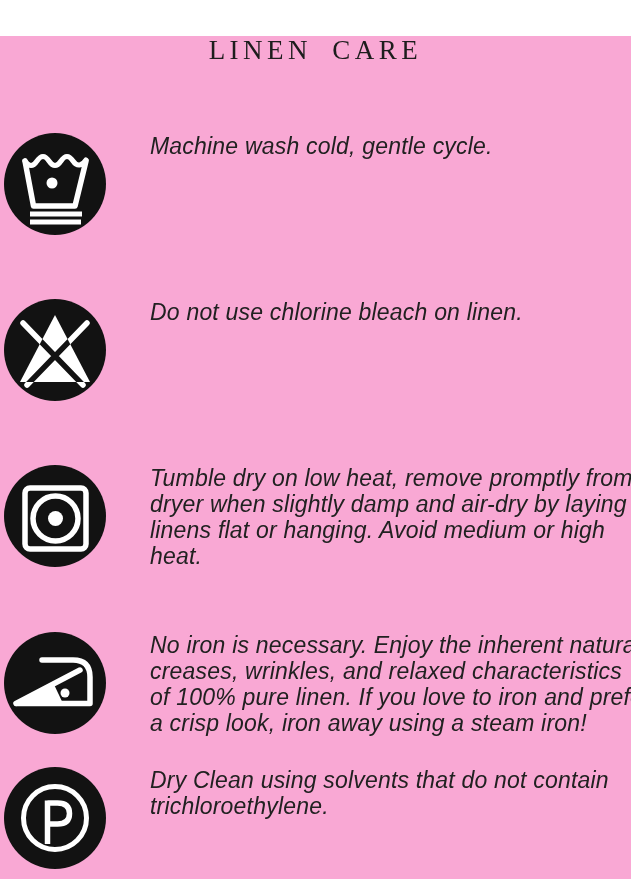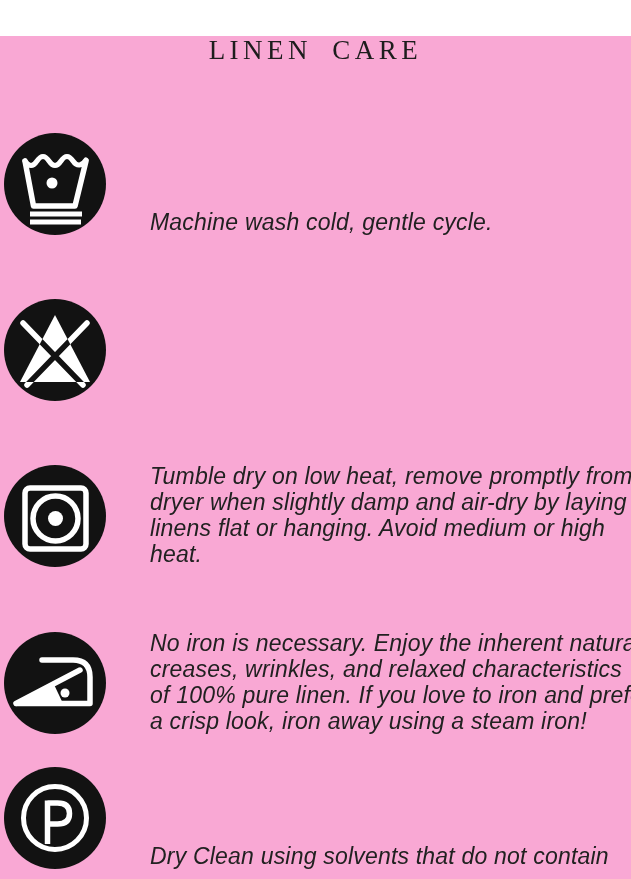--- a/index.html
+++ b/index.html
@@ -25,21 +25,21 @@
     line-height:32px;
     letter-spacing:4.5px;
     word-spacing:9px;
     color:#1d1d1d;
   }
   .row{
     position:absolute;
     left:4px;
     height:102px;
     display:flex;
-    align-items:flex-end;
+    align-items:flex-start;
   }
   .row-1{top:97px;}
   .row-2{top:263px;}
   .row-3{top:429px;}
   .row-4{top:596px;}
   .row-5{top:731px;}
   .icon{
     width:102px;height:102px;
     flex:none;
     display:block;
@@ -81,20 +81,23 @@
             <path d="M51,16 L16,83 L86,83 Z"></path>
           </clipPath>
       </defs>
       <circle cx="51" cy="51" r="51" fill="#121212"></circle>
       <path d="M19,24 L79,86 M83,24 L23,86" stroke="#ffffff" stroke-width="5.5" stroke-linecap="round"></path>
       <path d="M51,16 L16,83 L86,83 Z" fill="#ffffff"></path>
       <g clip-path="url(#triClip)">
         <path d="M19,24 L79,86 M83,24 L23,86" stroke="#121212" stroke-width="5.5" stroke-linecap="round"></path>
       </g>
     </svg>
+    <div class="text">
+      <div class="line">Do not use chlorine bleach on linen.</div>
+    </div>
   </div>
 
   <div class="row row-3">
     <svg class="icon" viewBox="0 0 102 102" aria-hidden="true">
       <circle cx="51" cy="51" r="51" fill="#121212"></circle>
       <rect x="21" y="23" width="61" height="61" rx="5" fill="none" stroke="#ffffff" stroke-width="5.5"></rect>
       <circle cx="51.5" cy="53.5" r="22.5" fill="none" stroke="#ffffff" stroke-width="5.5"></circle>
       <circle cx="51.5" cy="53.5" r="7.5" fill="#ffffff"></circle>
     </svg>
     <div class="text">
@@ -122,16 +125,17 @@
   </div>
 
   <div class="row row-5">
     <svg class="icon" viewBox="0 0 102 102" aria-hidden="true">
       <circle cx="51" cy="51" r="51" fill="#121212"></circle>
       <circle cx="51" cy="51" r="31.5" fill="none" stroke="#ffffff" stroke-width="5"></circle>
       <path d="M43.5,33.5 L43.5,77 M43.5,36 H53.5 Q65.5,36 65.5,46.5 Q65.5,57 53.5,57 H43.5" fill="none" stroke="#ffffff" stroke-width="5.5" stroke-linecap="butt"></path>
     </svg>
     <div class="text">
       <div class="line">Dry Clean using solvents that do not contain</div>
+      <div class="line">trichloroethylene.</div>
     </div>
   </div>
 
 </div>
 
 </body></html>

